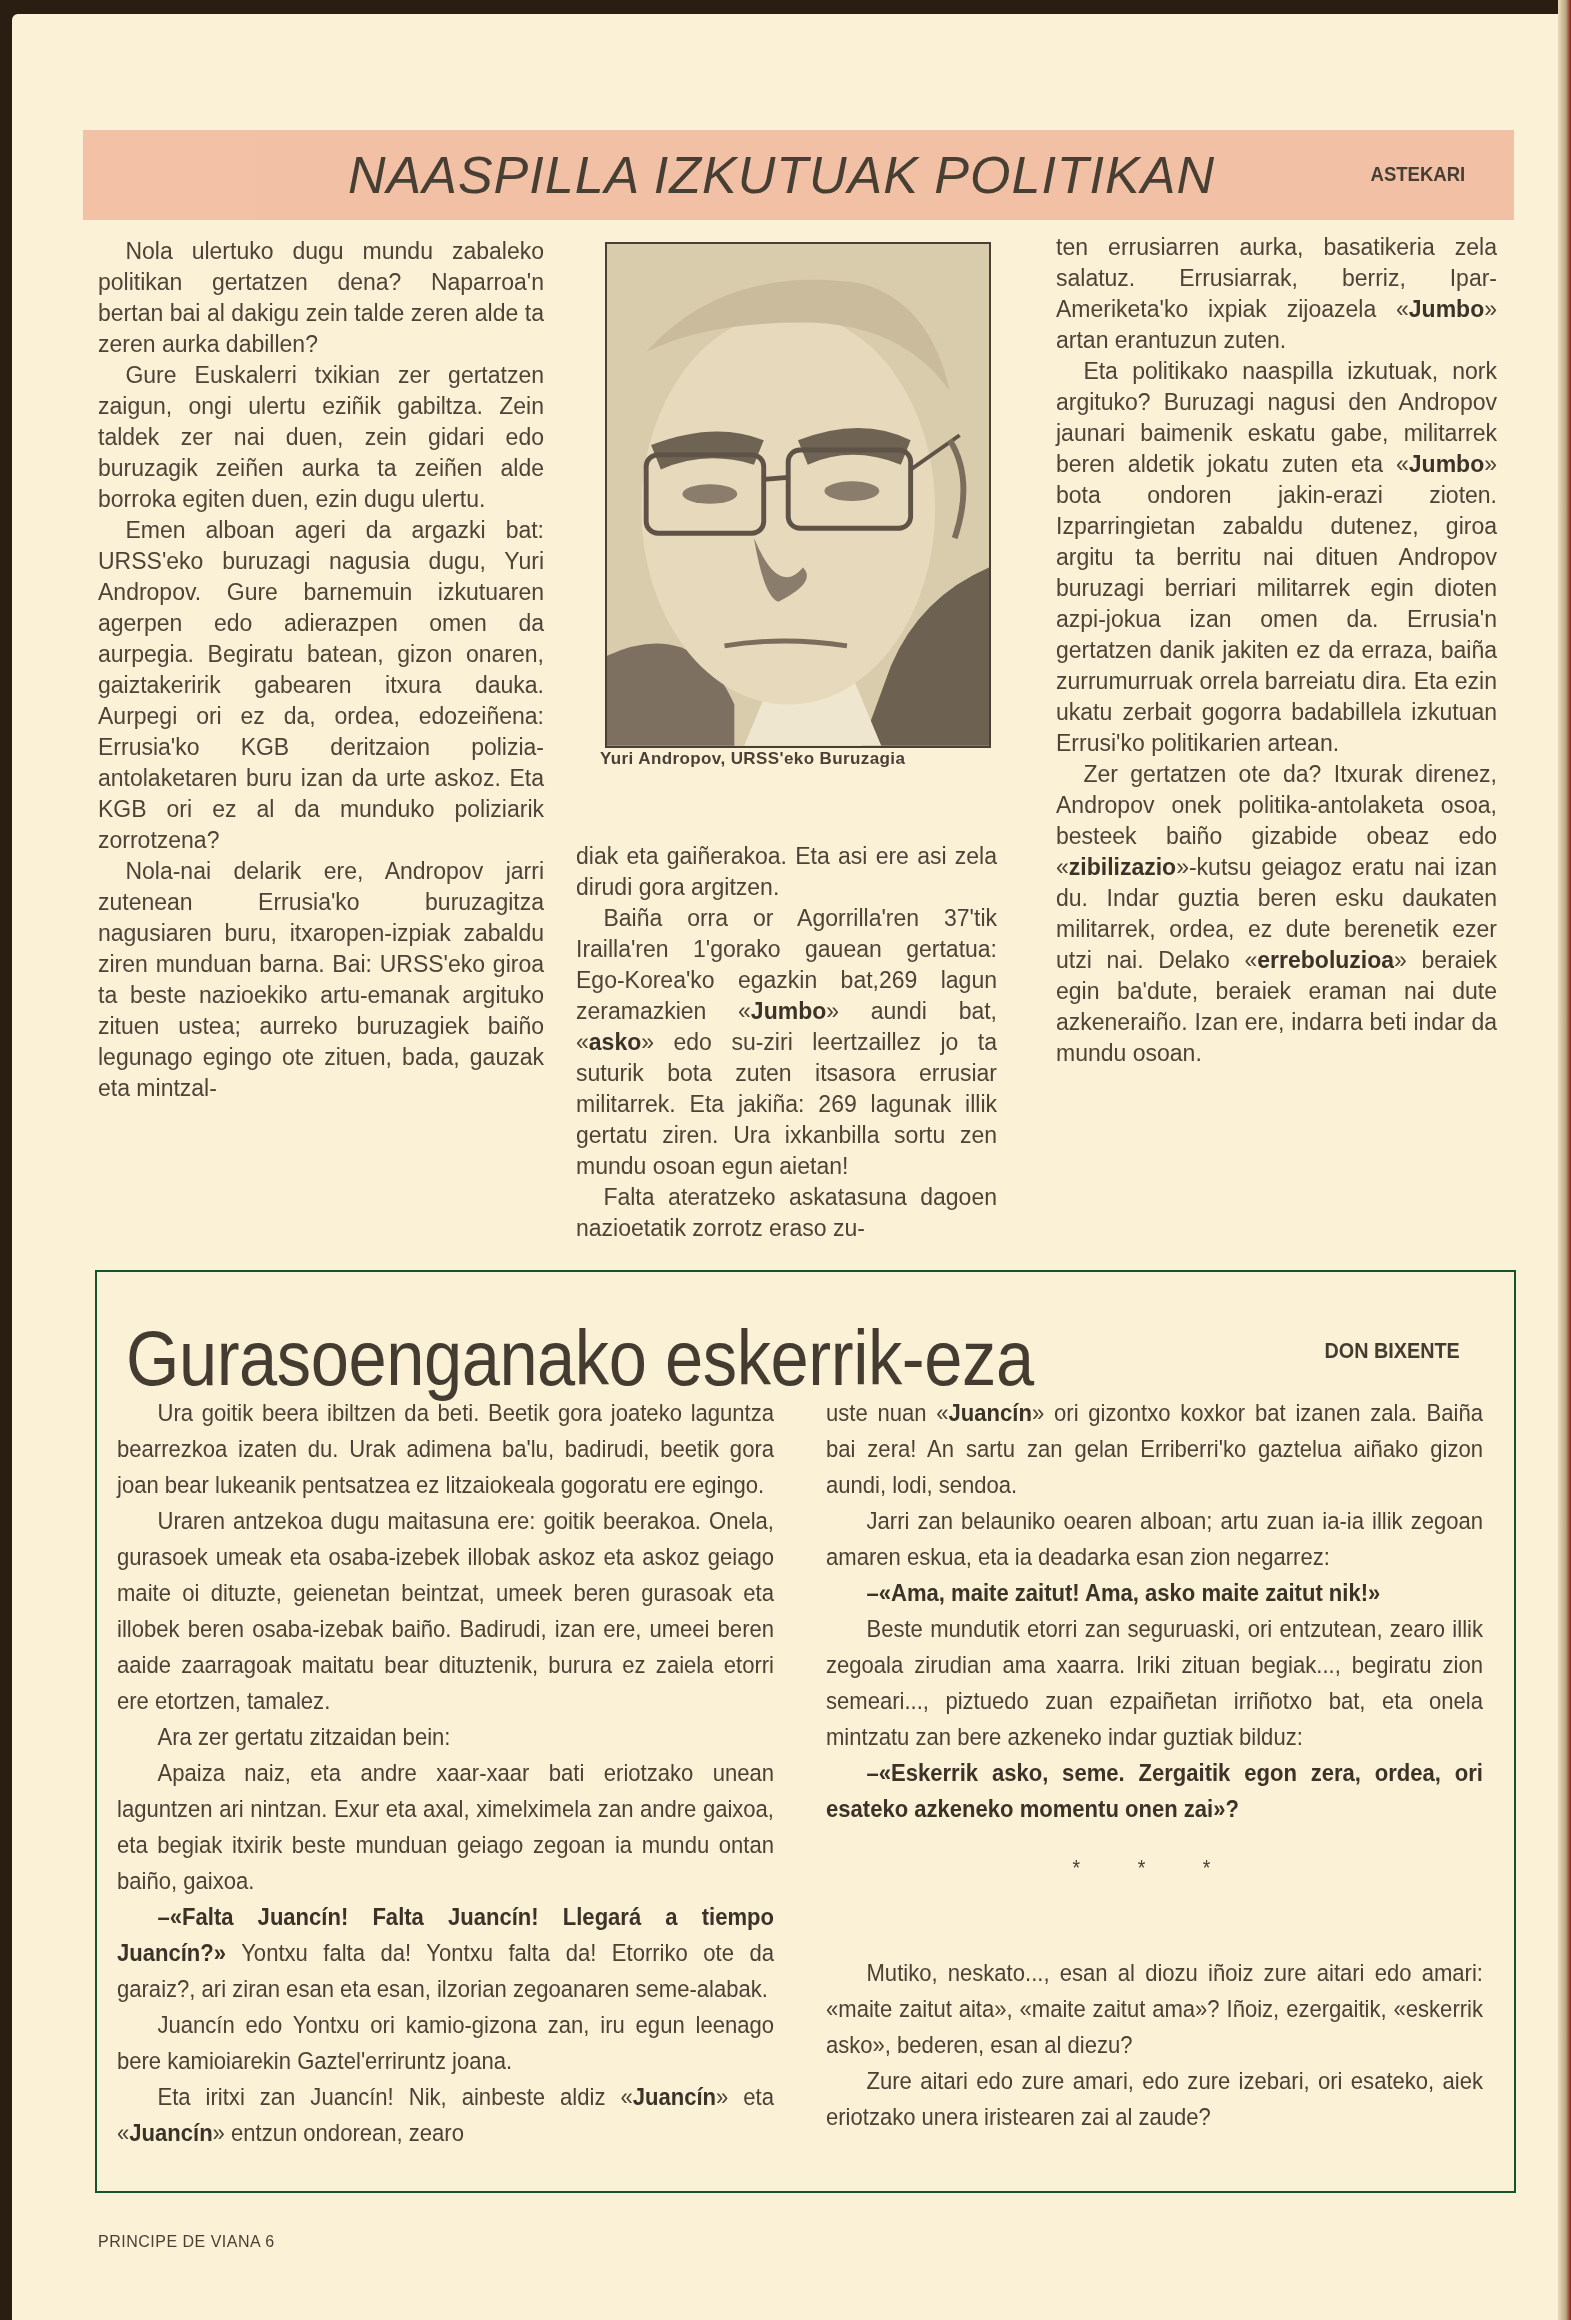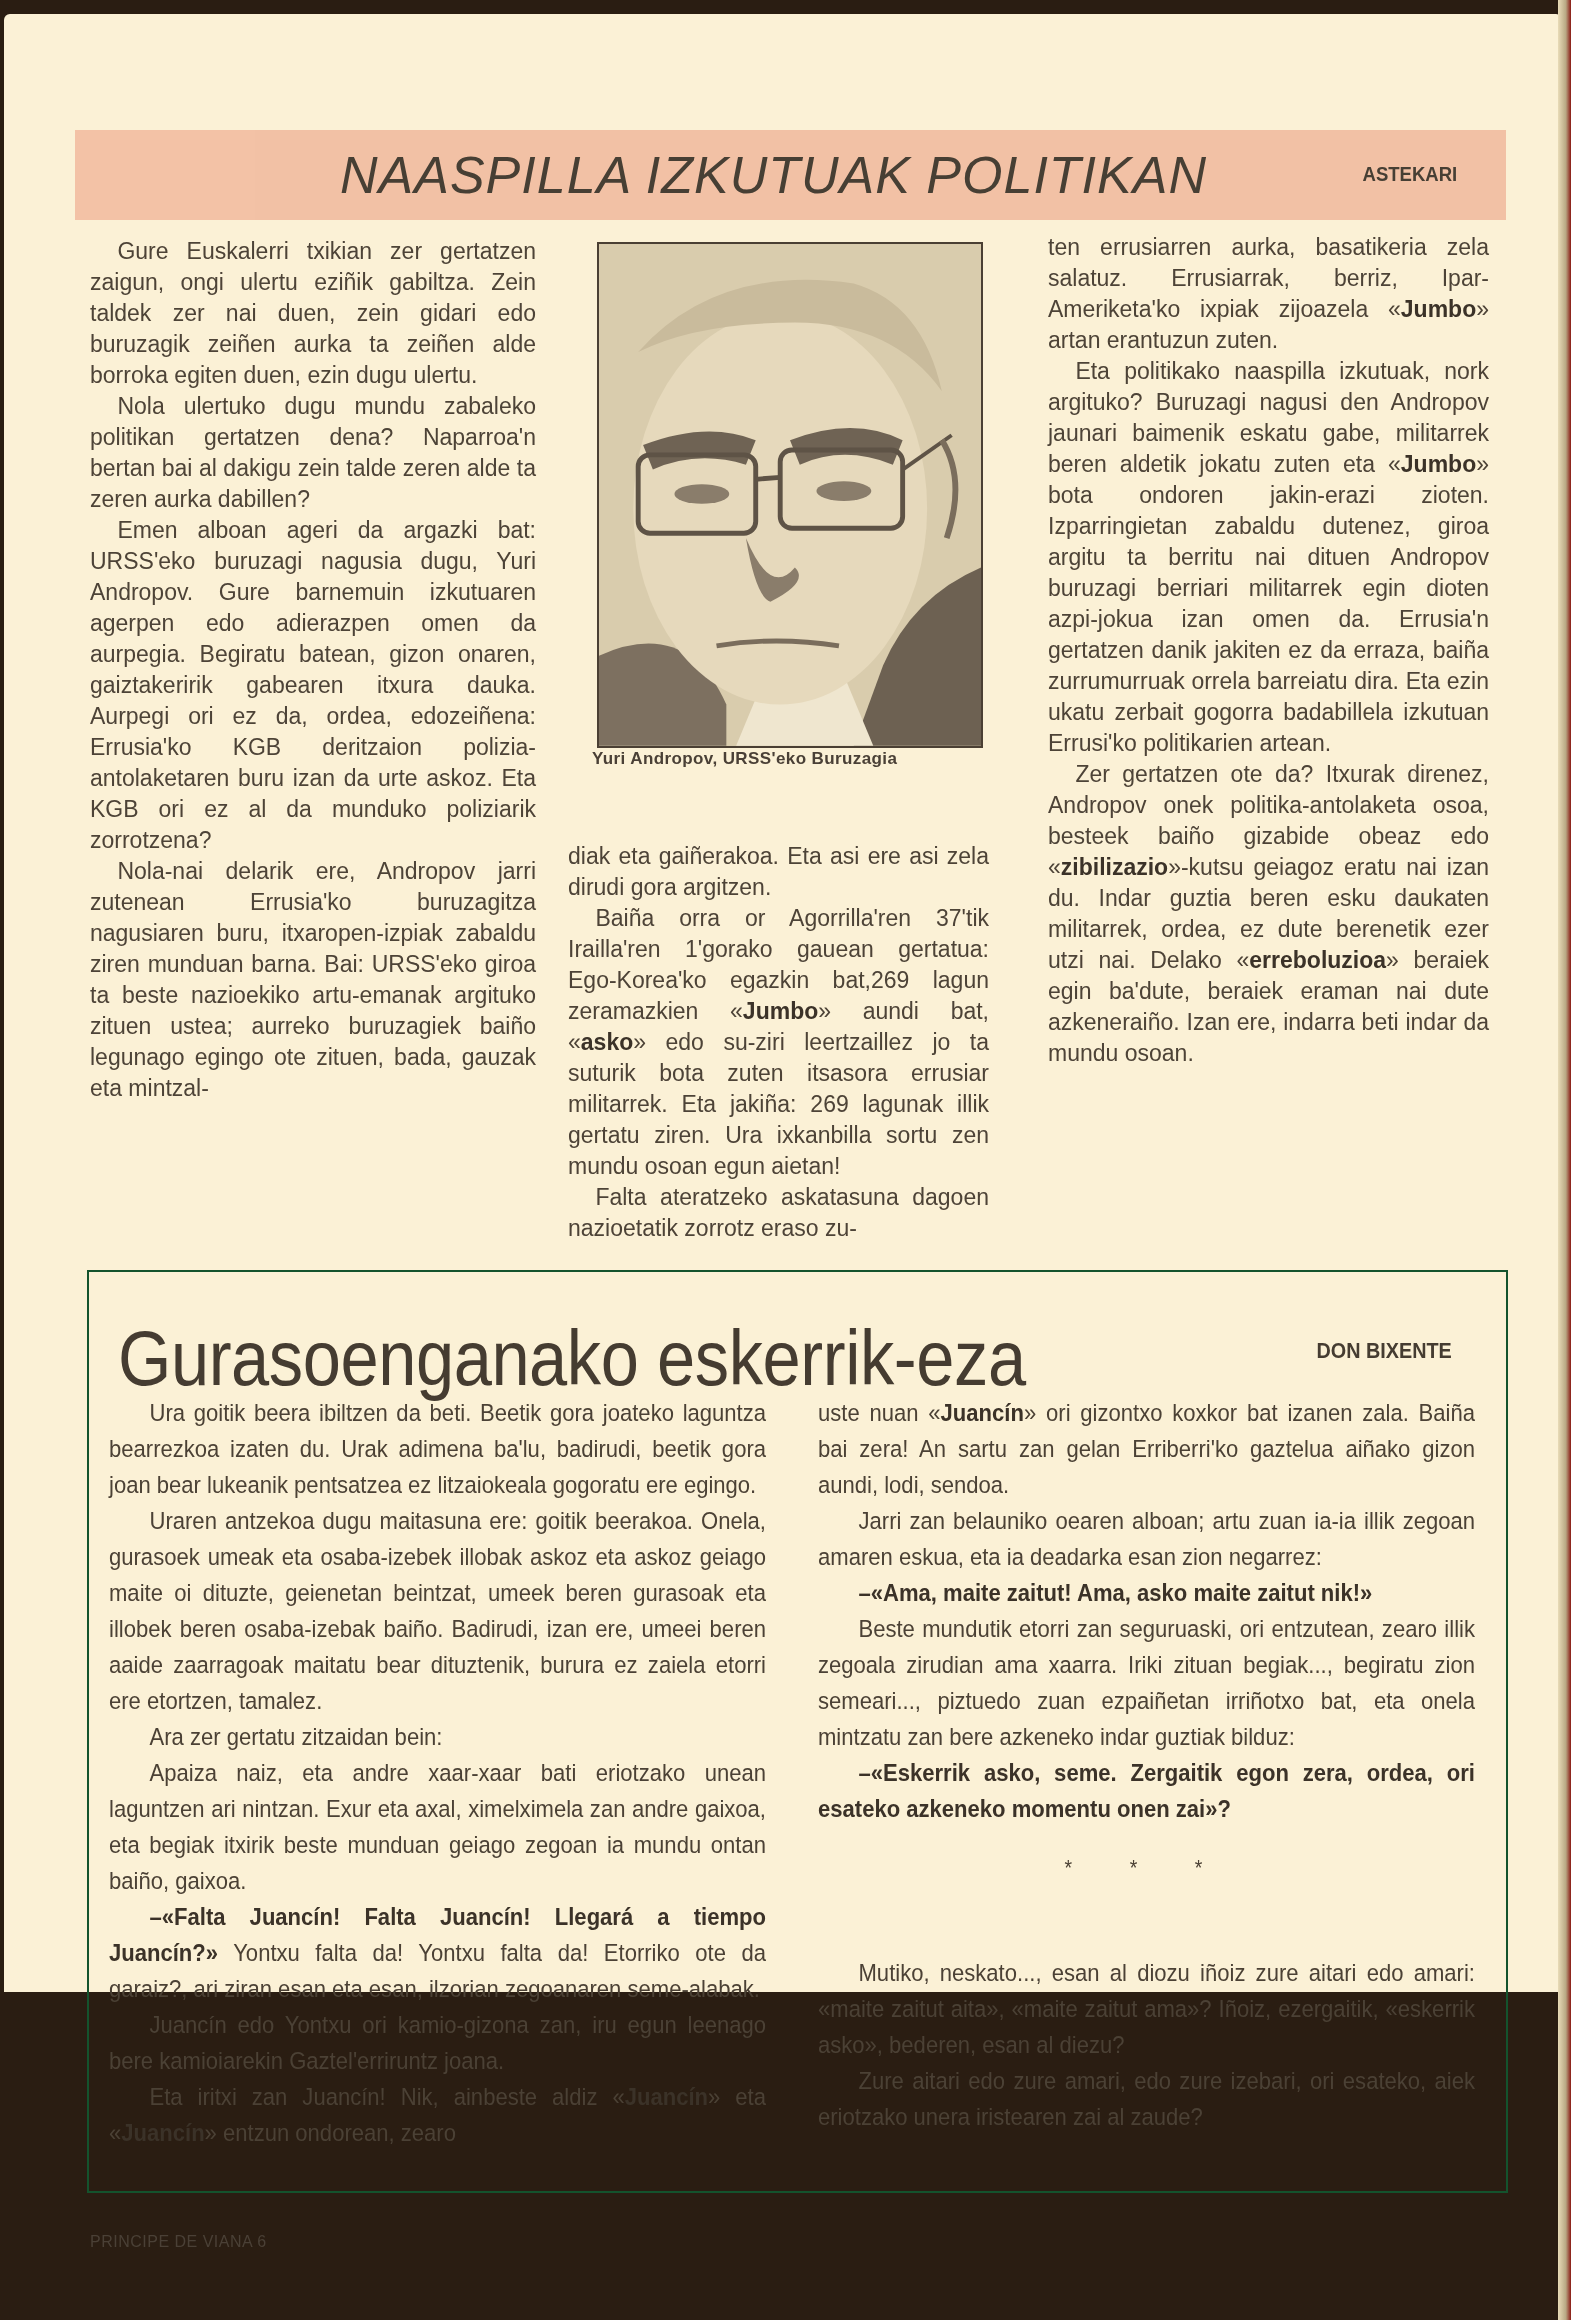--- a/index.html
+++ b/index.html
@@ -4,21 +4,21 @@
 <style>
   html, body { margin: 0; padding: 0; }
   body {
     width: 1571px; height: 2320px;
     background: #2a1d12;
     position: relative; overflow: hidden;
     font-family: "Liberation Sans", sans-serif;
     color: #4a4036;
   }
   .page {
-    position: absolute; left: 4px; top: 13.7px; width: 1558px; height: 1978px;
+    position: absolute; left: 12px; top: 13.7px; width: 1558px; height: 2306px;
     background: #fbf1d6;
     border-radius: 5.9px 5.9px 0 0;
   }
   .spine {
     position: absolute; right: 0; top: 0; width: 12.7px; height: 2320px;
     background: linear-gradient(to right, #e9dcb8, #b8a883 60%, #8a1a14);
   }
   .banner {
     position: absolute; left: 71px; top: 116px; width: 1431px; height: 90px;
     background: #f2bfa3;
@@ -88,22 +88,22 @@
 <body>
 
 <div class="page">
 
   <div class="banner">
     <span class="banner-title">NAASPILLA IZKUTUAK POLITIKAN</span>
     <span class="banner-author">ASTEKARI</span>
   </div>
 
   <div class="col col1">
+    <p class="ind">Nola ulertuko dugu mundu zabaleko politikan gertatzen dena? Naparroa'n bertan bai al dakigu zein talde zeren alde ta zeren aurka dabillen?</p>
     <p class="ind">Gure Euskalerri txikian zer gertatzen zaigun, ongi ulertu eziñik gabiltza. Zein taldek zer nai duen, zein gidari edo buruzagik zeiñen aurka ta zeiñen alde borroka egiten duen, ezin dugu ulertu.</p>
-    <p class="ind">Nola ulertuko dugu mundu zabaleko politikan gertatzen dena? Naparroa'n bertan bai al dakigu zein talde zeren alde ta zeren aurka dabillen?</p>
     <p class="ind">Emen alboan ageri da argazki bat: URSS'eko buruzagi nagusia dugu, Yuri Andropov. Gure barnemuin izkutuaren agerpen edo adierazpen omen da aurpegia. Begiratu batean, gizon onaren, gaiztakeririk gabearen itxura dauka. Aurpegi ori ez da, ordea, edozeiñena: Errusia'ko KGB deritzaion polizia-antolaketaren buru izan da urte askoz. Eta KGB ori ez al da munduko poliziarik zorrotzena?</p>
     <p class="ind">Nola-nai delarik ere, Andropov jarri zutenean Errusia'ko buruzagitza nagusiaren buru, itxaropen-izpiak zabaldu ziren munduan barna. Bai: URSS'eko giroa ta beste nazioekiko artu-emanak argituko zituen ustea; aurreko buruzagiek baiño legunago egingo ote zituen, bada, gauzak eta mintzal-</p>
   </div>
 
   <div class="photo-frame">
     <svg width="382" height="502" viewBox="0 0 390 512">
       <rect width="390" height="512" fill="#d9ccad"></rect>
       <path d="M0 420 Q90 380 130 470 L130 512 L0 512Z" fill="#7d7060"></path>
       <path d="M390 330 Q320 360 290 430 L260 512 L390 512Z" fill="#6d6152"></path>
       <path d="M140 512 L170 440 L250 440 L280 512Z" fill="#efe6cf"></path>

